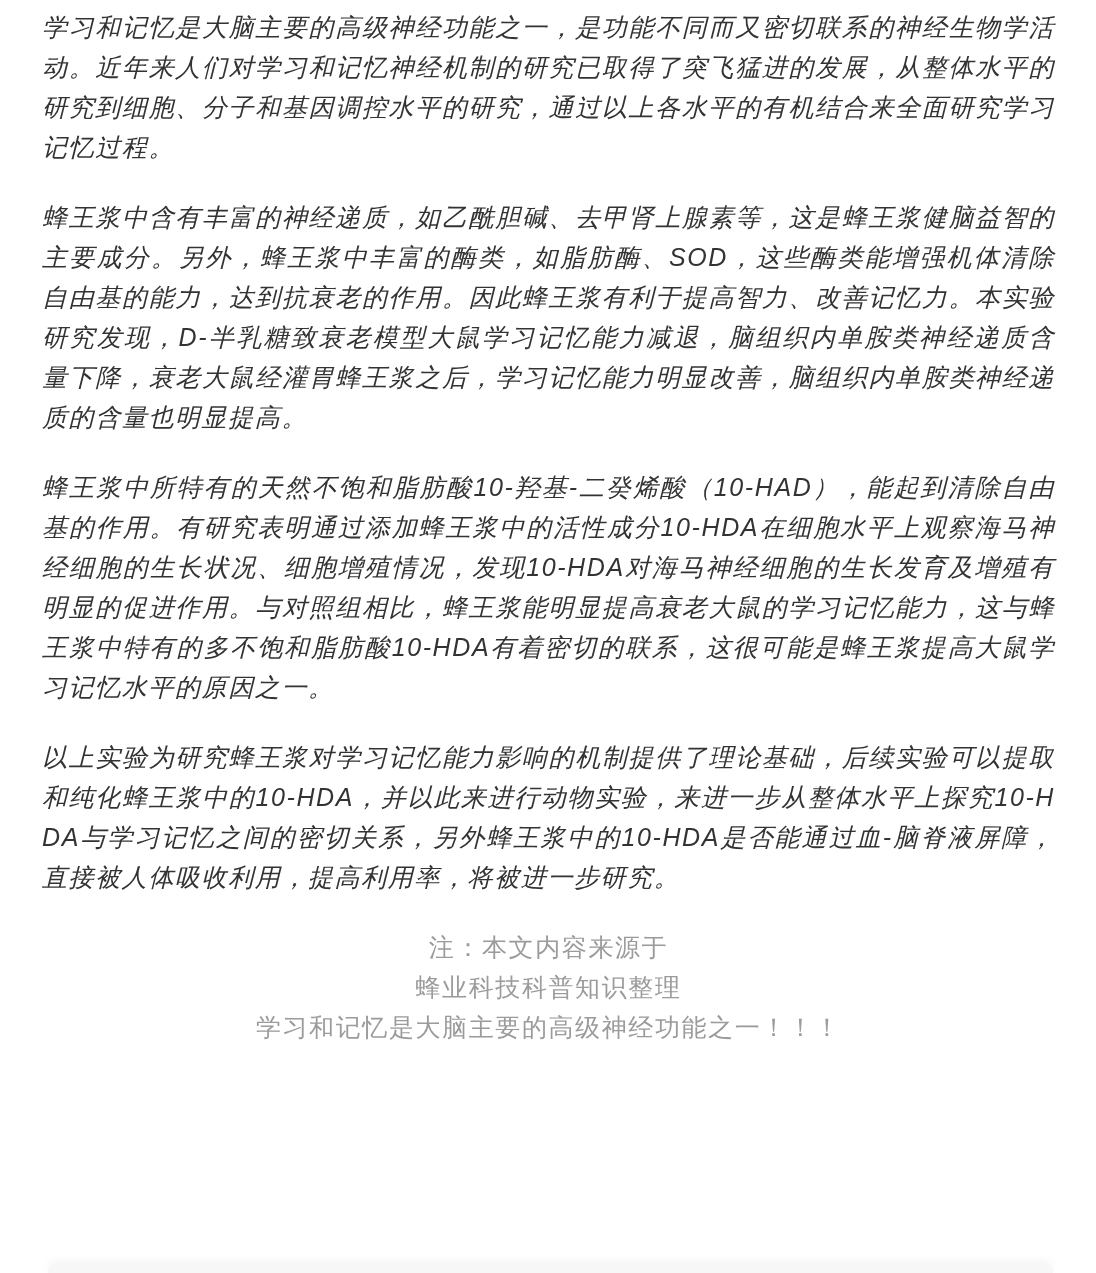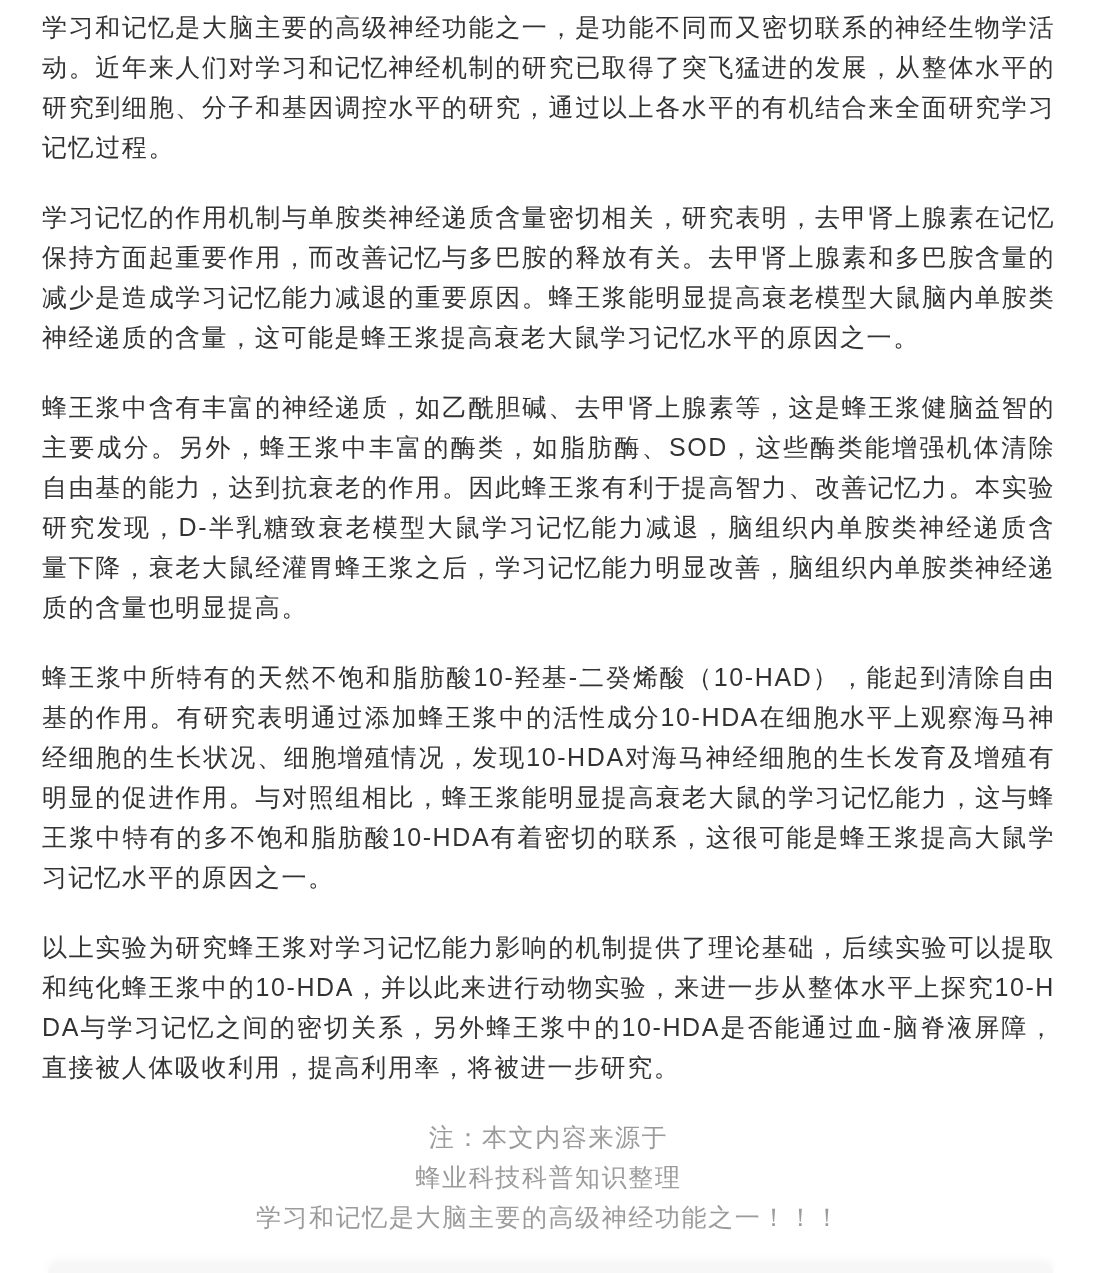--- a/index.html
+++ b/index.html
@@ -9,20 +9,21 @@
     body {
       width: 1096px;
       height: 1273px;
       position: relative;
       overflow: hidden;
       background: var(--background, #ffffff);
       font-family: "Liberation Sans", "DejaVu Sans", sans-serif;
     }
     .article {
       padding: 7px 41px 0 42px;
+      font-style: italic;
     }
     .para {
       margin: 0 0 30px 0;
       font-size: 25px;
       line-height: 40px;
       letter-spacing: 1.6px;
       color: var(--text, #333333);
       text-align: justify;
       word-break: break-all;
     }
@@ -45,21 +46,20 @@
       background: var(--card-edge, #f7f7f7);
       border-radius: 8px 8px 0 0;
       box-shadow: 0 -3px 10px rgba(0, 0, 0, 0.05);
     }
   </style>
 </head>
 <body>
 
 <div class="article">
   <p class="para">学习和记忆是大脑主要的高级神经功能之一，是功能不同而又密切联系的神经生物学活动。近年来人们对学习和记忆神经机制的研究已取得了突飞猛进的发展，从整体水平的研究到细胞、分子和基因调控水平的研究，通过以上各水平的有机结合来全面研究学习记忆过程。</p>
-  <p class="para">学习记忆的作用机制与单胺类神经递质含量密切相关，研究表明，去甲肾上腺素在记忆保持方面起重要作用，而改善记忆与多巴胺的释放有关。去甲肾上腺素和多巴胺含量的减少是造成学习记忆能力减退的重要原因。蜂王浆能明显提高衰老模型大鼠脑内单胺类神经递质的含量，这可能是蜂王浆提高衰老大鼠学习记忆水平的原因之一。</p>
   <p class="para">蜂王浆中含有丰富的神经递质，如乙酰胆碱、去甲肾上腺素等，这是蜂王浆健脑益智的主要成分。另外，蜂王浆中丰富的酶类，如脂肪酶、SOD，这些酶类能增强机体清除自由基的能力，达到抗衰老的作用。因此蜂王浆有利于提高智力、改善记忆力。本实验研究发现，D-半乳糖致衰老模型大鼠学习记忆能力减退，脑组织内单胺类神经递质含量下降，衰老大鼠经灌胃蜂王浆之后，学习记忆能力明显改善，脑组织内单胺类神经递质的含量也明显提高。</p>
   <p class="para">蜂王浆中所特有的天然不饱和脂肪酸10-羟基-二癸烯酸（10-HAD），能起到清除自由基的作用。有研究表明通过添加蜂王浆中的活性成分10-HDA在细胞水平上观察海马神经细胞的生长状况、细胞增殖情况，发现10-HDA对海马神经细胞的生长发育及增殖有明显的促进作用。与对照组相比，蜂王浆能明显提高衰老大鼠的学习记忆能力，这与蜂王浆中特有的多不饱和脂肪酸10-HDA有着密切的联系，这很可能是蜂王浆提高大鼠学习记忆水平的原因之一。</p>
   <p class="para">以上实验为研究蜂王浆对学习记忆能力影响的机制提供了理论基础，后续实验可以提取和纯化蜂王浆中的10-HDA，并以此来进行动物实验，来进一步从整体水平上探究10-HDA与学习记忆之间的密切关系，另外蜂王浆中的10-HDA是否能通过血-脑脊液屏障，直接被人体吸收利用，提高利用率，将被进一步研究。</p>
 </div>
 
 <div class="source-note">
   <div class="source-note-line">注：本文内容来源于</div>
   <div class="source-note-line">蜂业科技科普知识整理</div>
   <div class="source-note-line">学习和记忆是大脑主要的高级神经功能之一！！！</div>
 </div>

